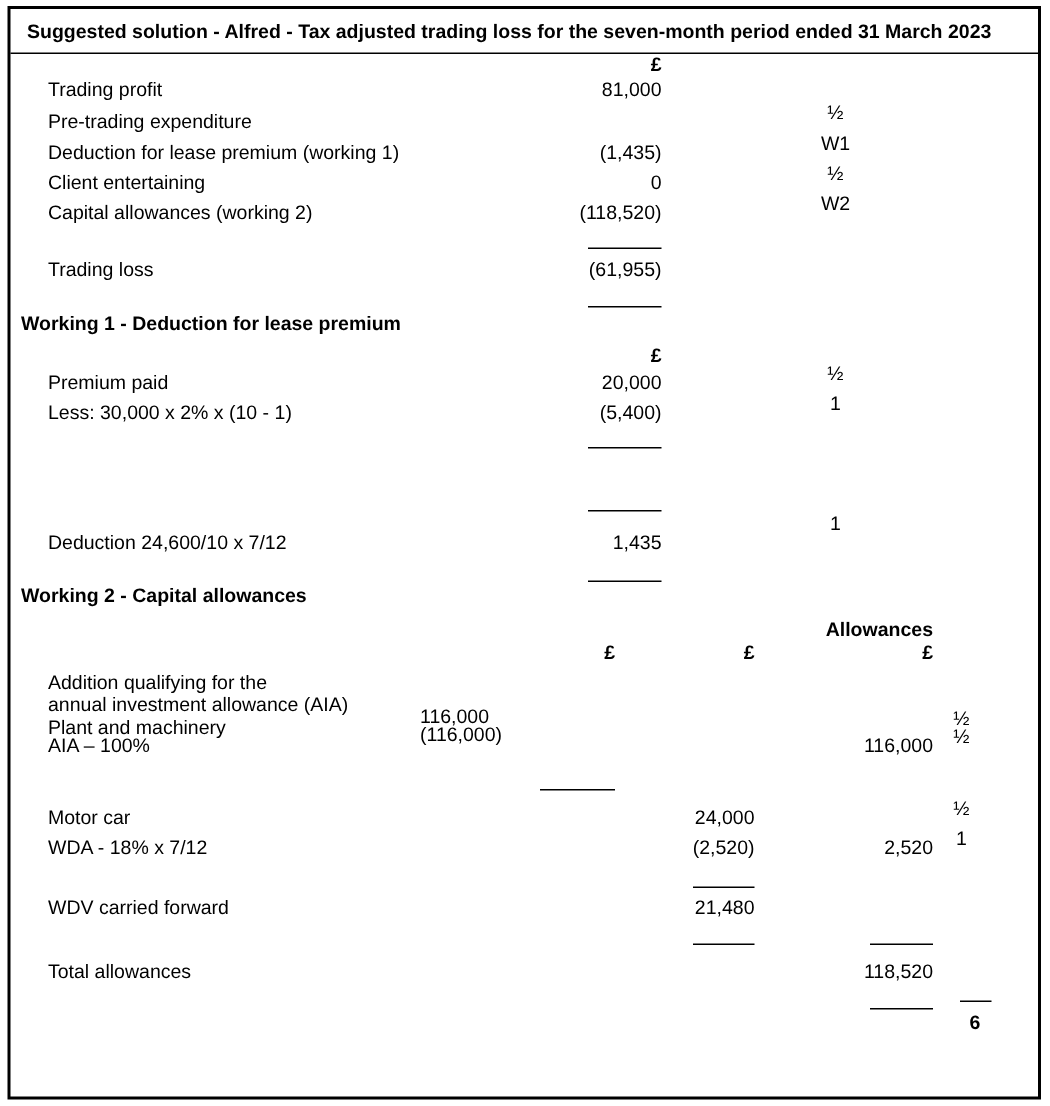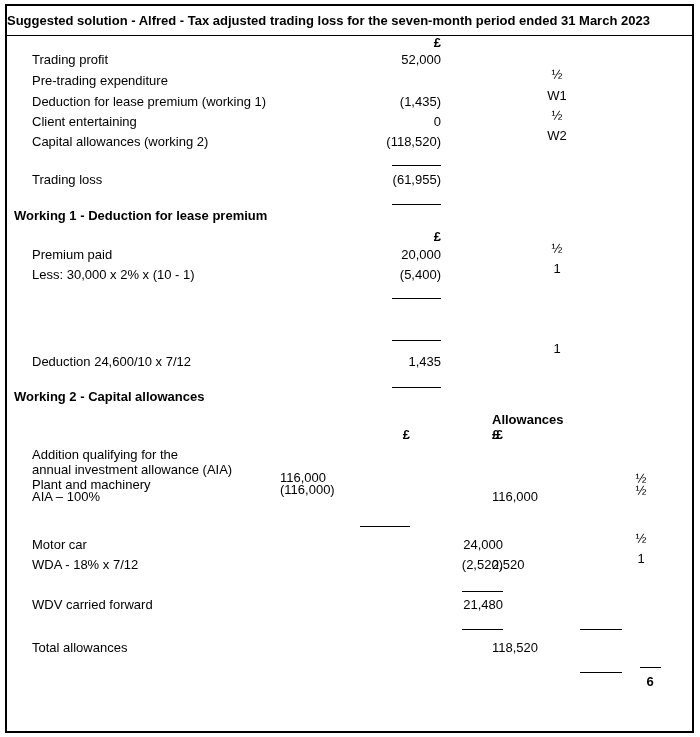--- a/index.html
+++ b/index.html
@@ -7,48 +7,48 @@
         font-family:"Liberation Sans",sans-serif;font-size:13px;line-height:16px;color:#000;overflow:hidden;}
   .frame{position:absolute;left:5px;top:4px;right:6px;bottom:4px;border:2px solid #000;}
   .row{position:absolute;left:0;width:100%;height:16px;white-space:nowrap;}
   .bold{font-weight:bold;}
   .lbl{position:absolute;left:25px;white-space:nowrap;}
   .lbl0{position:absolute;left:7px;white-space:nowrap;}
   
   .a1 {position:absolute;left:304px;width:130px;text-align:right;}  
   .ac1{position:absolute;left:273px;width:130px;text-align:right;}  
   .amp{position:absolute;left:366px;width:130px;text-align:right;}  
-  .aal{position:absolute;left:485px;width:130px;}  
+  .aal{position:absolute;left:485px;width:130px;text-align:right;}  
   .neg{margin-right:-7px;}
   .mk1{position:absolute;left:520px;width:60px;text-align:center;position:absolute;top:-6px;}
   .mkw2{position:absolute;left:604px;width:60px;text-align:center;top:-6px;}
   .up13{top:-13px;}
   .up7{position:relative;top:-7px;}
   .hdr-pad1{padding-right:32px;}
   .hdr-padc1{padding-right:38px;}
   .hdr-padmp{padding-right:33px;}
   .hdr-padal{padding-right:35px;}
   .rule{position:absolute;height:1px;background:#000;}
-  .title{position:absolute;left:0;top:0;width:100%;padding:7px 0 6px 0;border-bottom:1px solid #000;box-sizing:border-box;font-weight:bold;}
+  .title{position:absolute;left:0;top:0;width:100%;padding:7px 0 6px 11px;border-bottom:1px solid #000;box-sizing:border-box;font-weight:bold;}
 </style>
 </head>
 <body>
 
 <div class="page">
   <div class="frame">
 
     <div class="title">Suggested solution - Alfred - Tax adjusted trading loss for the seven-month period ended 31 March 2023</div>
 
     <div class="row" style="top:29px">
       <span class="a1 bold hdr-pad1">£</span>
     </div>
 
     <div class="row" style="top:46px">
       <span class="lbl">Trading profit</span>
-      <span class="a1">52,000</span>
+      <span class="a1">81,000</span>
     </div>
     <div class="row" style="top:67px">
       <span class="lbl">Pre-trading expenditure</span>
       <span class="mk1">½</span>
     </div>
     <div class="row" style="top:88px">
       <span class="lbl">Deduction for lease premium (working 1)</span>
       <span class="a1 neg">(1,435)</span>
       <span class="mk1">W1</span>
     </div>

